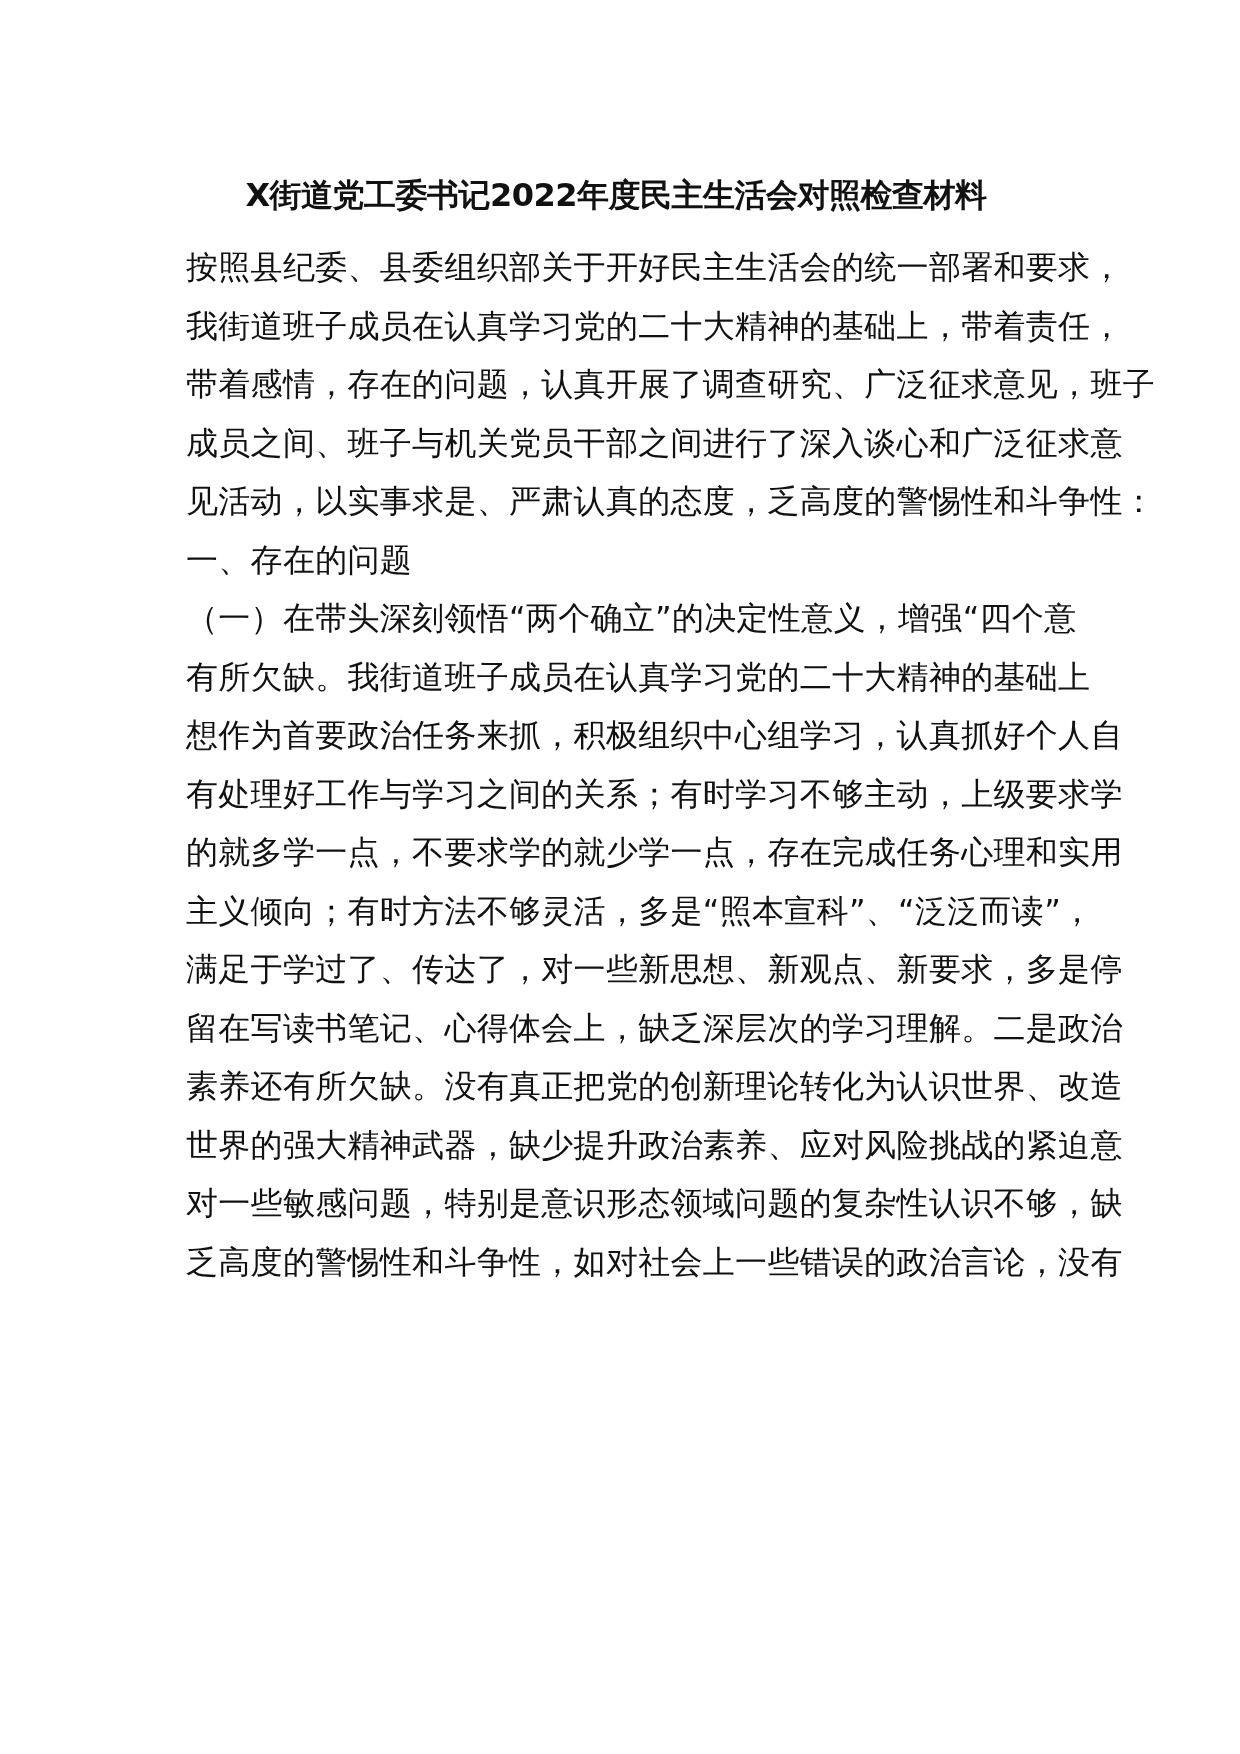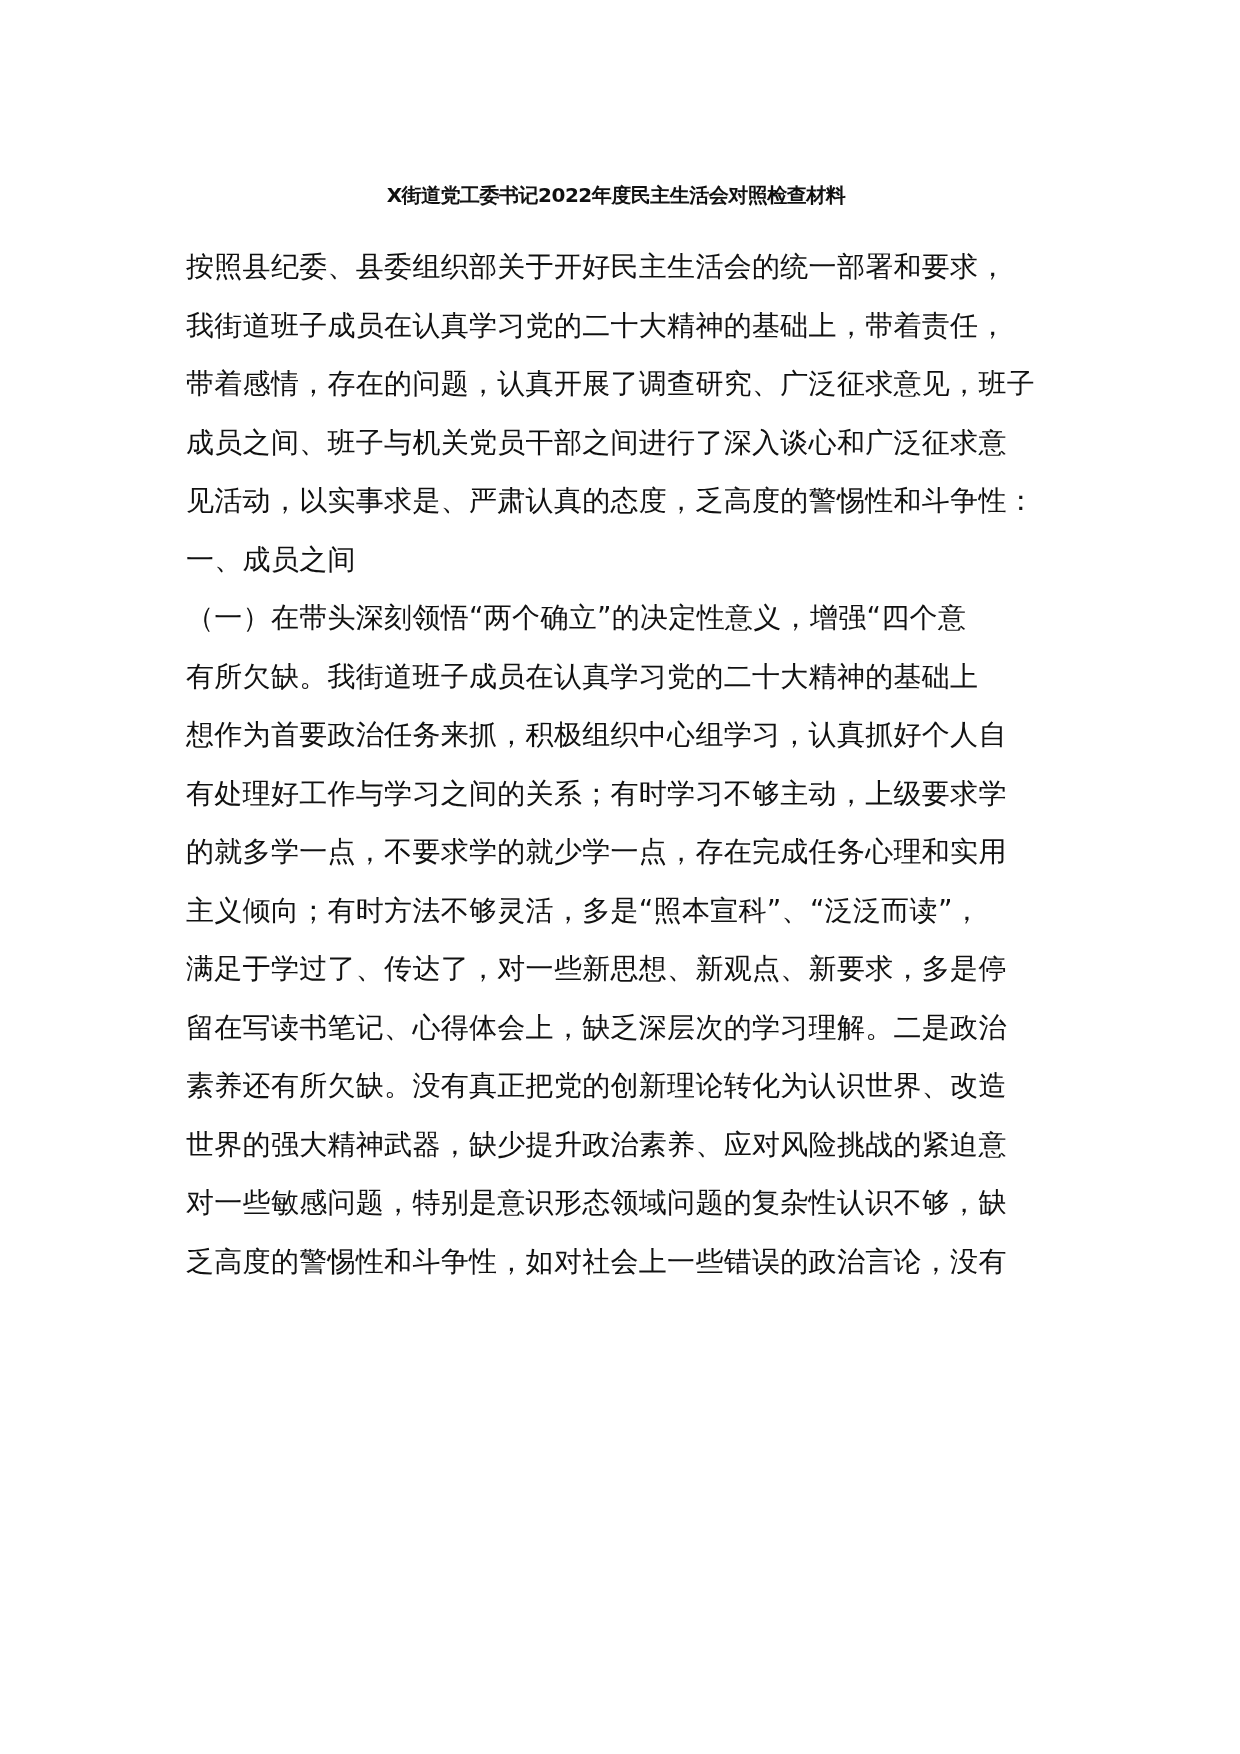--- a/index.html
+++ b/index.html
@@ -22,53 +22,53 @@
       width: 1240px;
       height: 1754px;
       background: #ffffff;
     }
     .title {
       position: absolute;
       left: 0;
       top: 172px;
       width: 1232px;
       text-align: center;
-      font-size: 20px;
+      font-size: 32px;
       font-weight: bold;
       line-height: 46px;
       letter-spacing: -0.5px;
       white-space: nowrap;
     }
     .body {
       position: absolute;
       left: 186px;
       top: 238px;
       width: 900px;
     }
     .line {
       display: block;
       height: 58.5px;
       line-height: 58.5px;
-      font-size: 28px;
+      font-size: 32px;
       white-space: nowrap;
       letter-spacing: 0.3px;
     }
   </style>
 </head>
 <body>
 
 <div class="page">
   <div class="title">X街道党工委书记2022年度民主生活会对照检查材料</div>
   <div class="body">
     <span class="line">按照县纪委、县委组织部关于开好民主生活会的统一部署和要求，</span>
     <span class="line">我街道班子成员在认真学习党的二十大精神的基础上，带着责任，</span>
     <span class="line">带着感情，存在的问题，认真开展了调查研究、广泛征求意见，班子</span>
     <span class="line">成员之间、班子与机关党员干部之间进行了深入谈心和广泛征求意</span>
     <span class="line">见活动，以实事求是、严肃认真的态度，乏高度的警惕性和斗争性：</span>
-    <span class="line">一、成员之间</span>
+    <span class="line">一、存在的问题</span>
     <span class="line">（一）在带头深刻领悟“两个确立”的决定性意义，增强“四个意</span>
     <span class="line">有所欠缺。我街道班子成员在认真学习党的二十大精神的基础上</span>
     <span class="line">想作为首要政治任务来抓，积极组织中心组学习，认真抓好个人自</span>
     <span class="line">有处理好工作与学习之间的关系；有时学习不够主动，上级要求学</span>
     <span class="line">的就多学一点，不要求学的就少学一点，存在完成任务心理和实用</span>
     <span class="line">主义倾向；有时方法不够灵活，多是“照本宣科”、“泛泛而读”，</span>
     <span class="line">满足于学过了、传达了，对一些新思想、新观点、新要求，多是停</span>
     <span class="line">留在写读书笔记、心得体会上，缺乏深层次的学习理解。二是政治</span>
     <span class="line">素养还有所欠缺。没有真正把党的创新理论转化为认识世界、改造</span>
     <span class="line">世界的强大精神武器，缺少提升政治素养、应对风险挑战的紧迫意</span>

